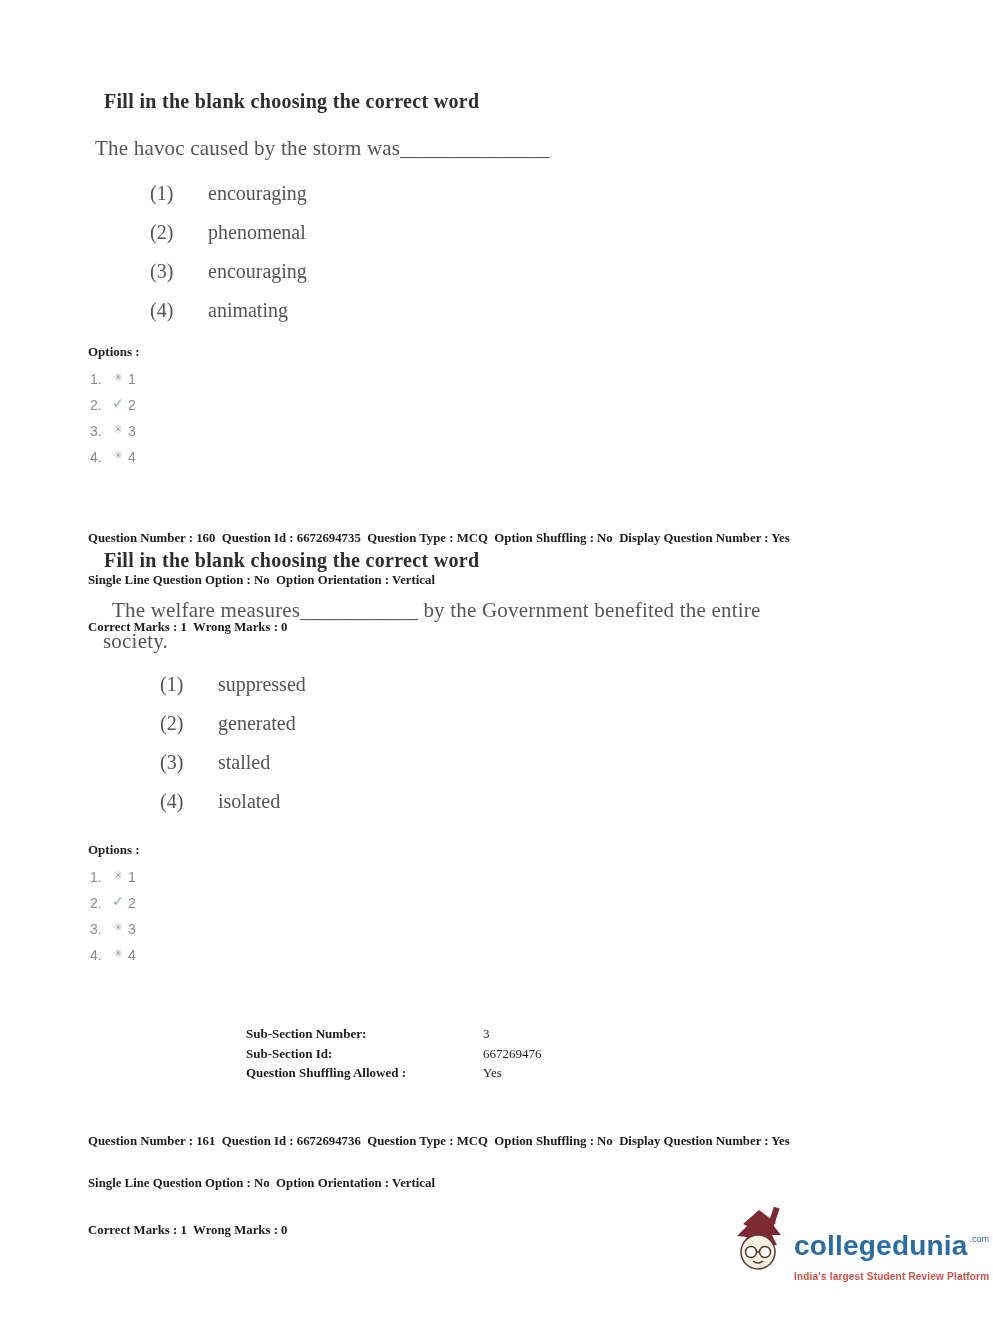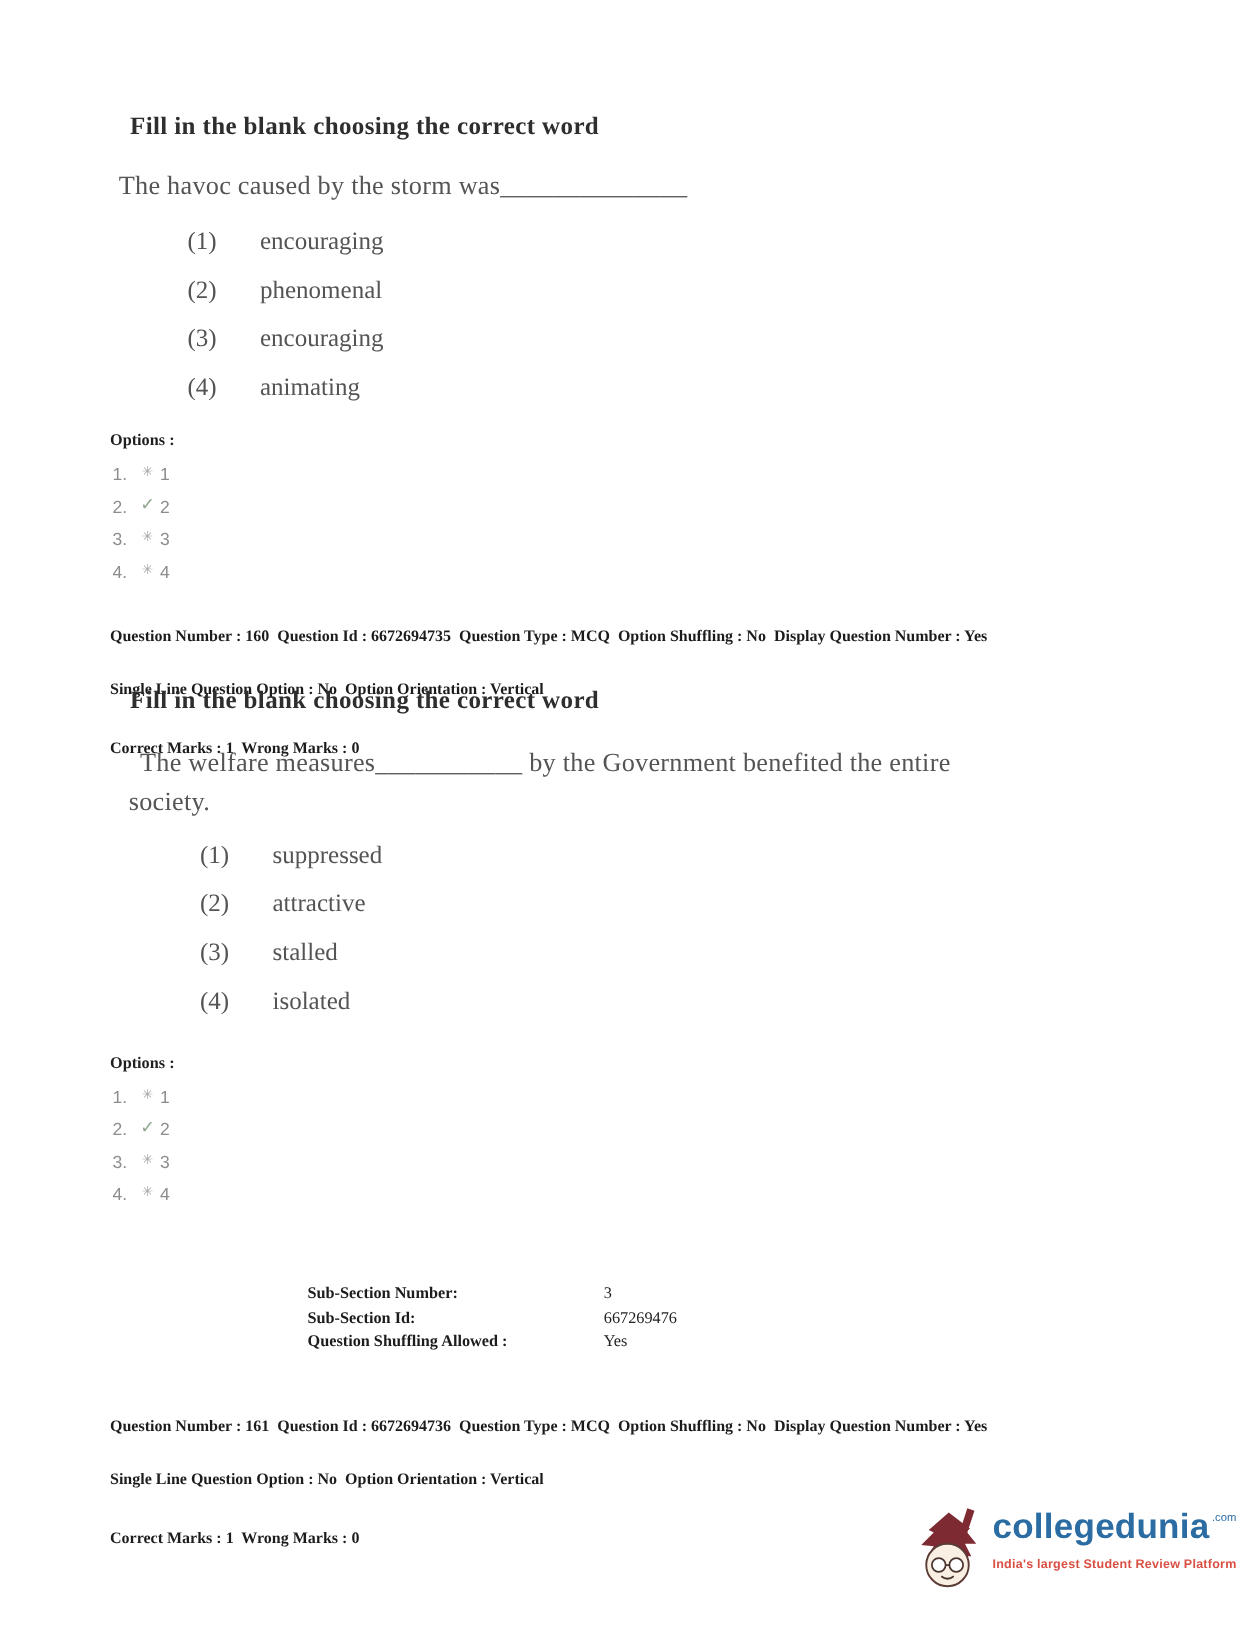--- a/index.html
+++ b/index.html
@@ -32,21 +32,21 @@
     position:absolute; left:88px; width:830px;
     font-size:12.8px; font-weight:bold; color:#1c1c1c; line-height:14px;
     white-space:pre-wrap;
   }
   .meta-block .meta-line3 { margin-top:5px; }
   .subsection { position:absolute; left:246px; font-size:13px; color:#1c1c1c; }
   .sub-row { display:flex; height:19.5px; }
   .sub-row .sub-label { width:237px; font-weight:bold; }
   .sub-row .sub-value { font-weight:normal; color:#222; }
   .logo {
-    position:absolute; left:733px; top:1206px; display:flex; align-items:flex-start;
+    position:absolute; left:733px; top:1206px; display:flex; align-items:flex-end;
     gap:9px; cursor:pointer;
   }
   .logo-text { display:flex; flex-direction:column; }
   .brand-line { display:flex; align-items:flex-start; }
   .brand {
     font-family:"Liberation Sans", sans-serif; font-weight:bold;
     font-size:28px; color:#2b6ca3; letter-spacing:0.2px; line-height:30px;
   }
   .brand-suffix {
     font-family:"Liberation Sans", sans-serif; font-size:9px; color:#2b6ca3;
@@ -103,39 +103,39 @@
       <span class="opt-icon broken">✳</span>
       <span class="opt-val">3</span>
     </div>
     <div class="opt-row">
       <span class="opt-idx">4.</span>
       <span class="opt-icon broken">✳</span>
       <span class="opt-val">4</span>
     </div>
   </div>
 
-  <div class="meta-block" style="top:474px;">
+  <div class="meta-block" style="top:503px;">
     <div>Question Number : 160  Question Id : 6672694735  Question Type : MCQ  Option Shuffling : No  Display Question Number : Yes</div>
     <div>Single Line Question Option : No  Option Orientation : Vertical</div>
     <div class="meta-line3">Correct Marks : 1  Wrong Marks : 0</div>
   </div>
 
   <div class="q-heading" style="top:549px;">Fill in the blank choosing the correct word</div>
 
   <div class="q-text" style="left:112px; top:598px;">The welfare measures___________ by the Government benefited the entire</div>
   <div class="q-text" style="left:103px; top:629px;">society.</div>
 
   <div class="choices" style="left:160px; top:673px;">
     <div class="choice">
       <span class="num">(1)</span>
       <span class="lbl">suppressed</span>
     </div>
     <div class="choice">
       <span class="num">(2)</span>
-      <span class="lbl">attractive</span>
+      <span class="lbl">generated</span>
     </div>
     <div class="choice">
       <span class="num">(3)</span>
       <span class="lbl">stalled</span>
     </div>
     <div class="choice">
       <span class="num">(4)</span>
       <span class="lbl">isolated</span>
     </div>
   </div>

